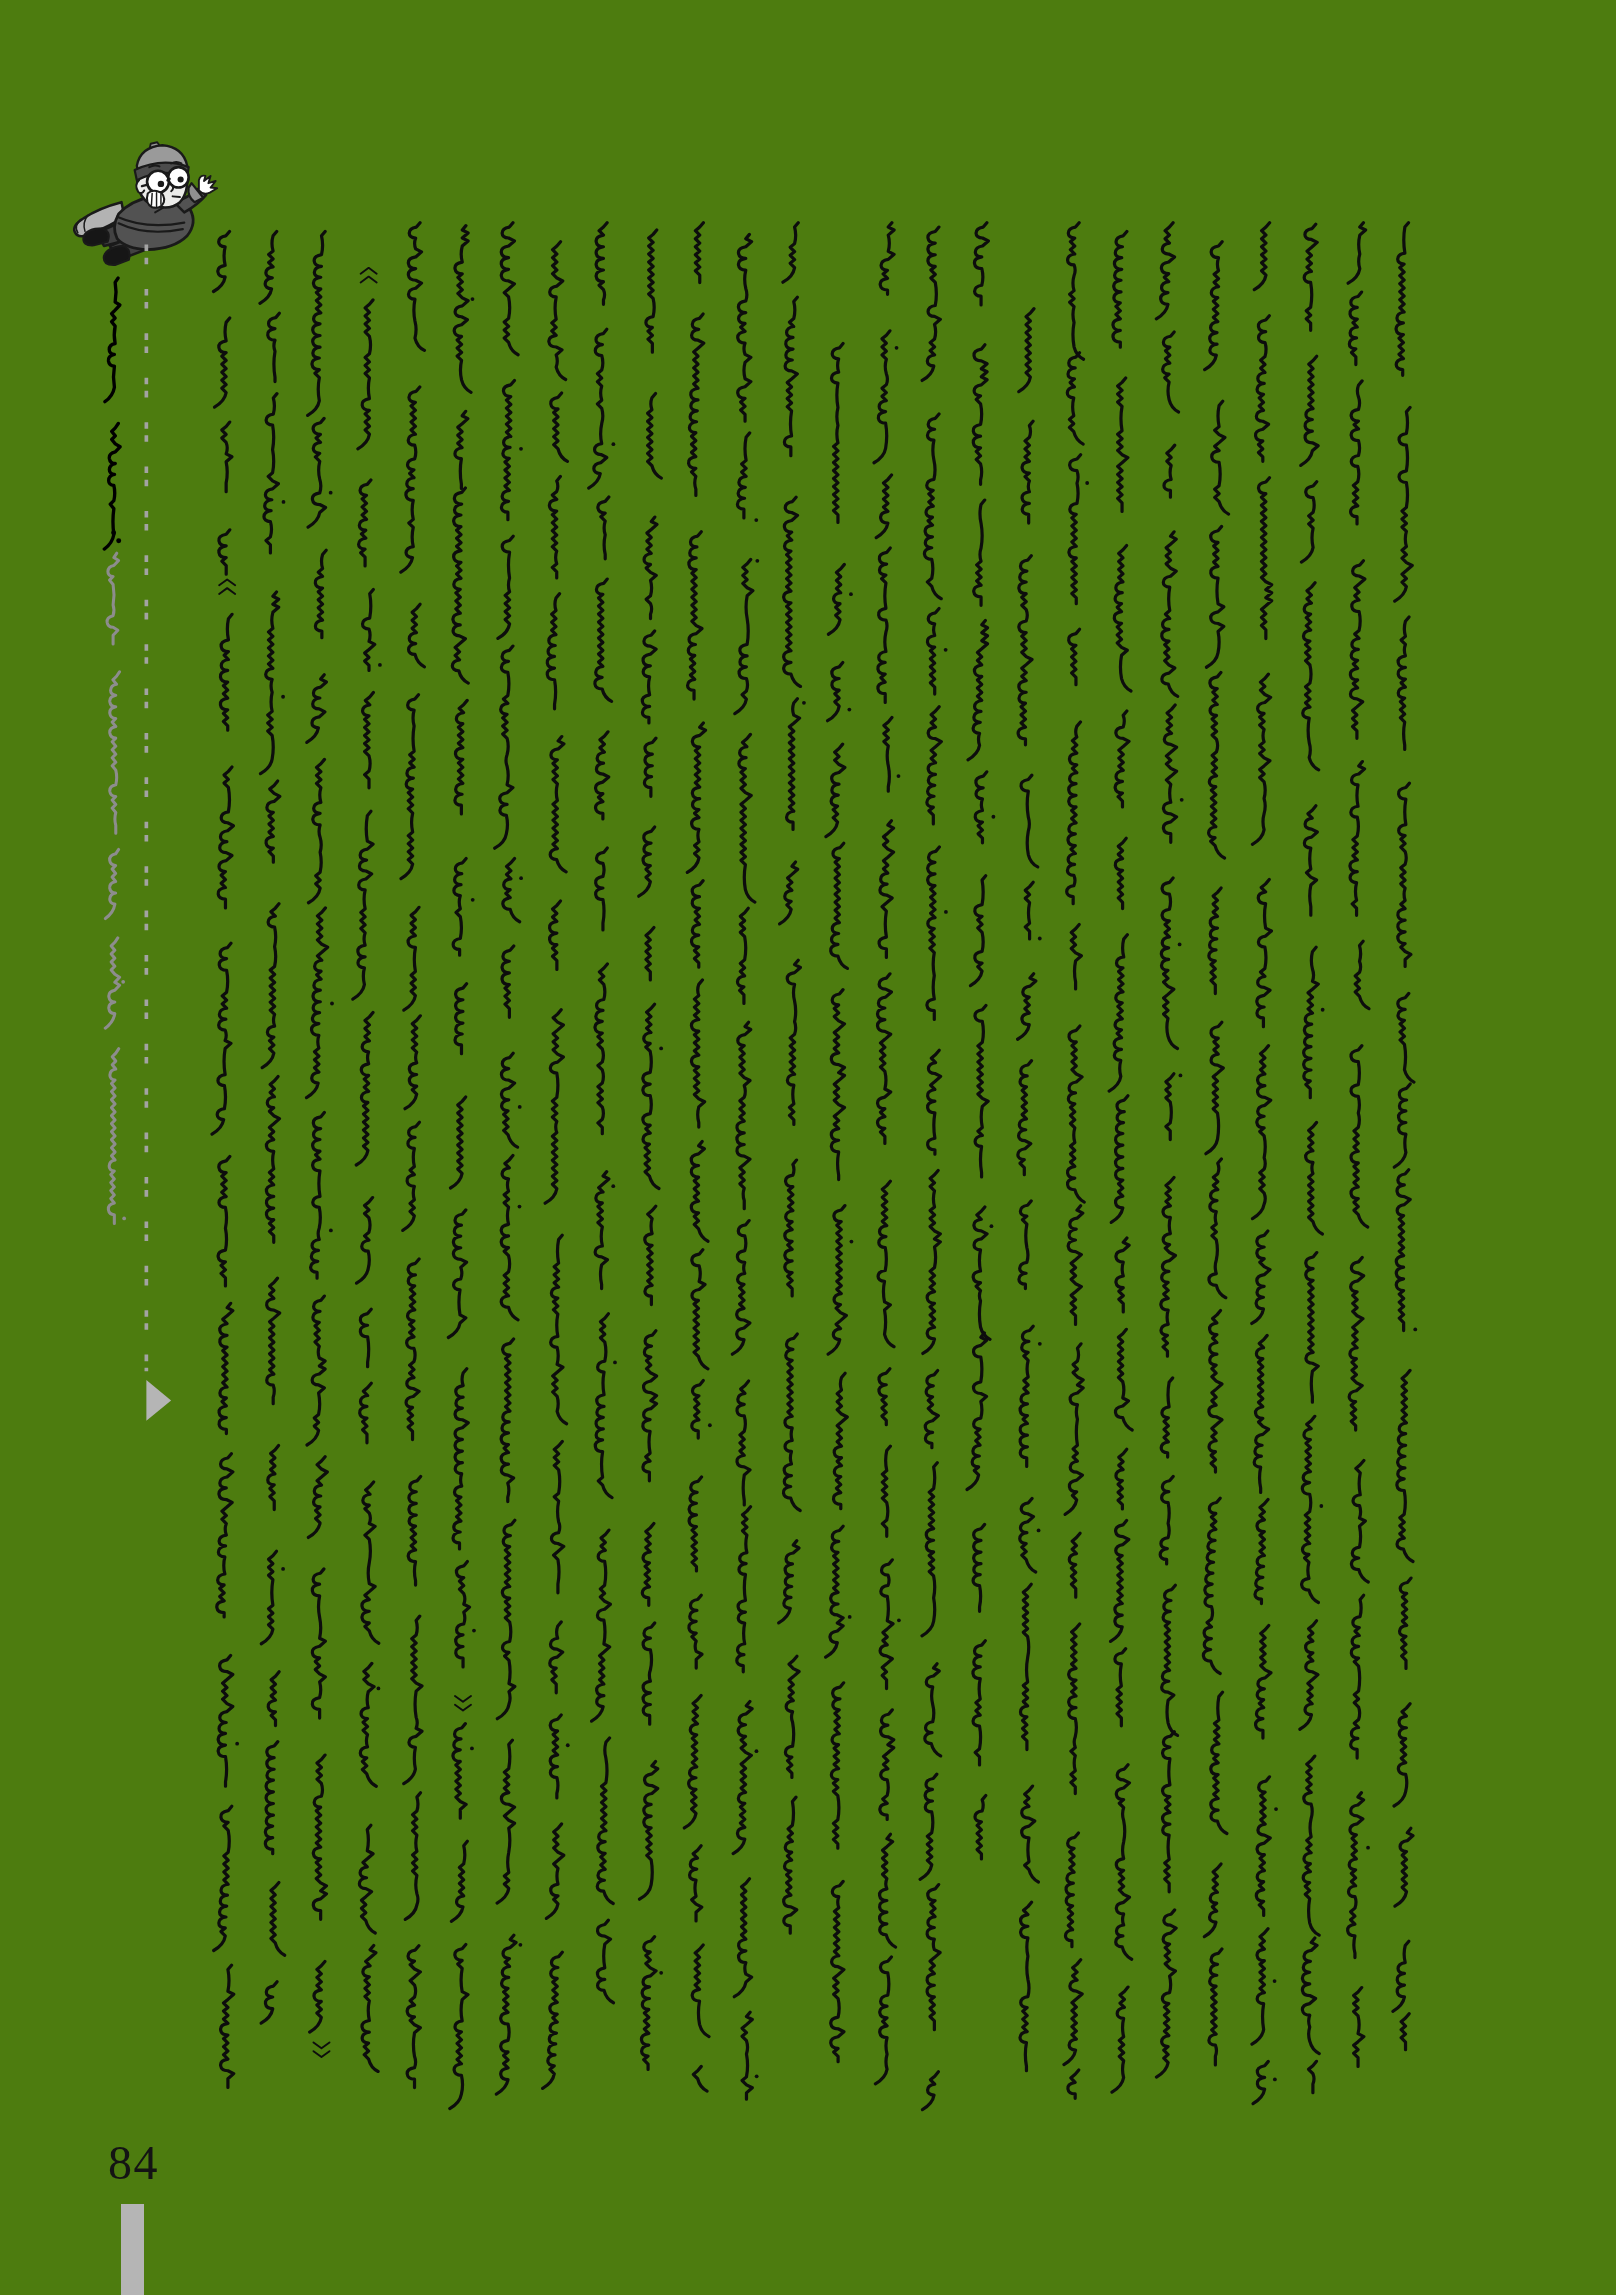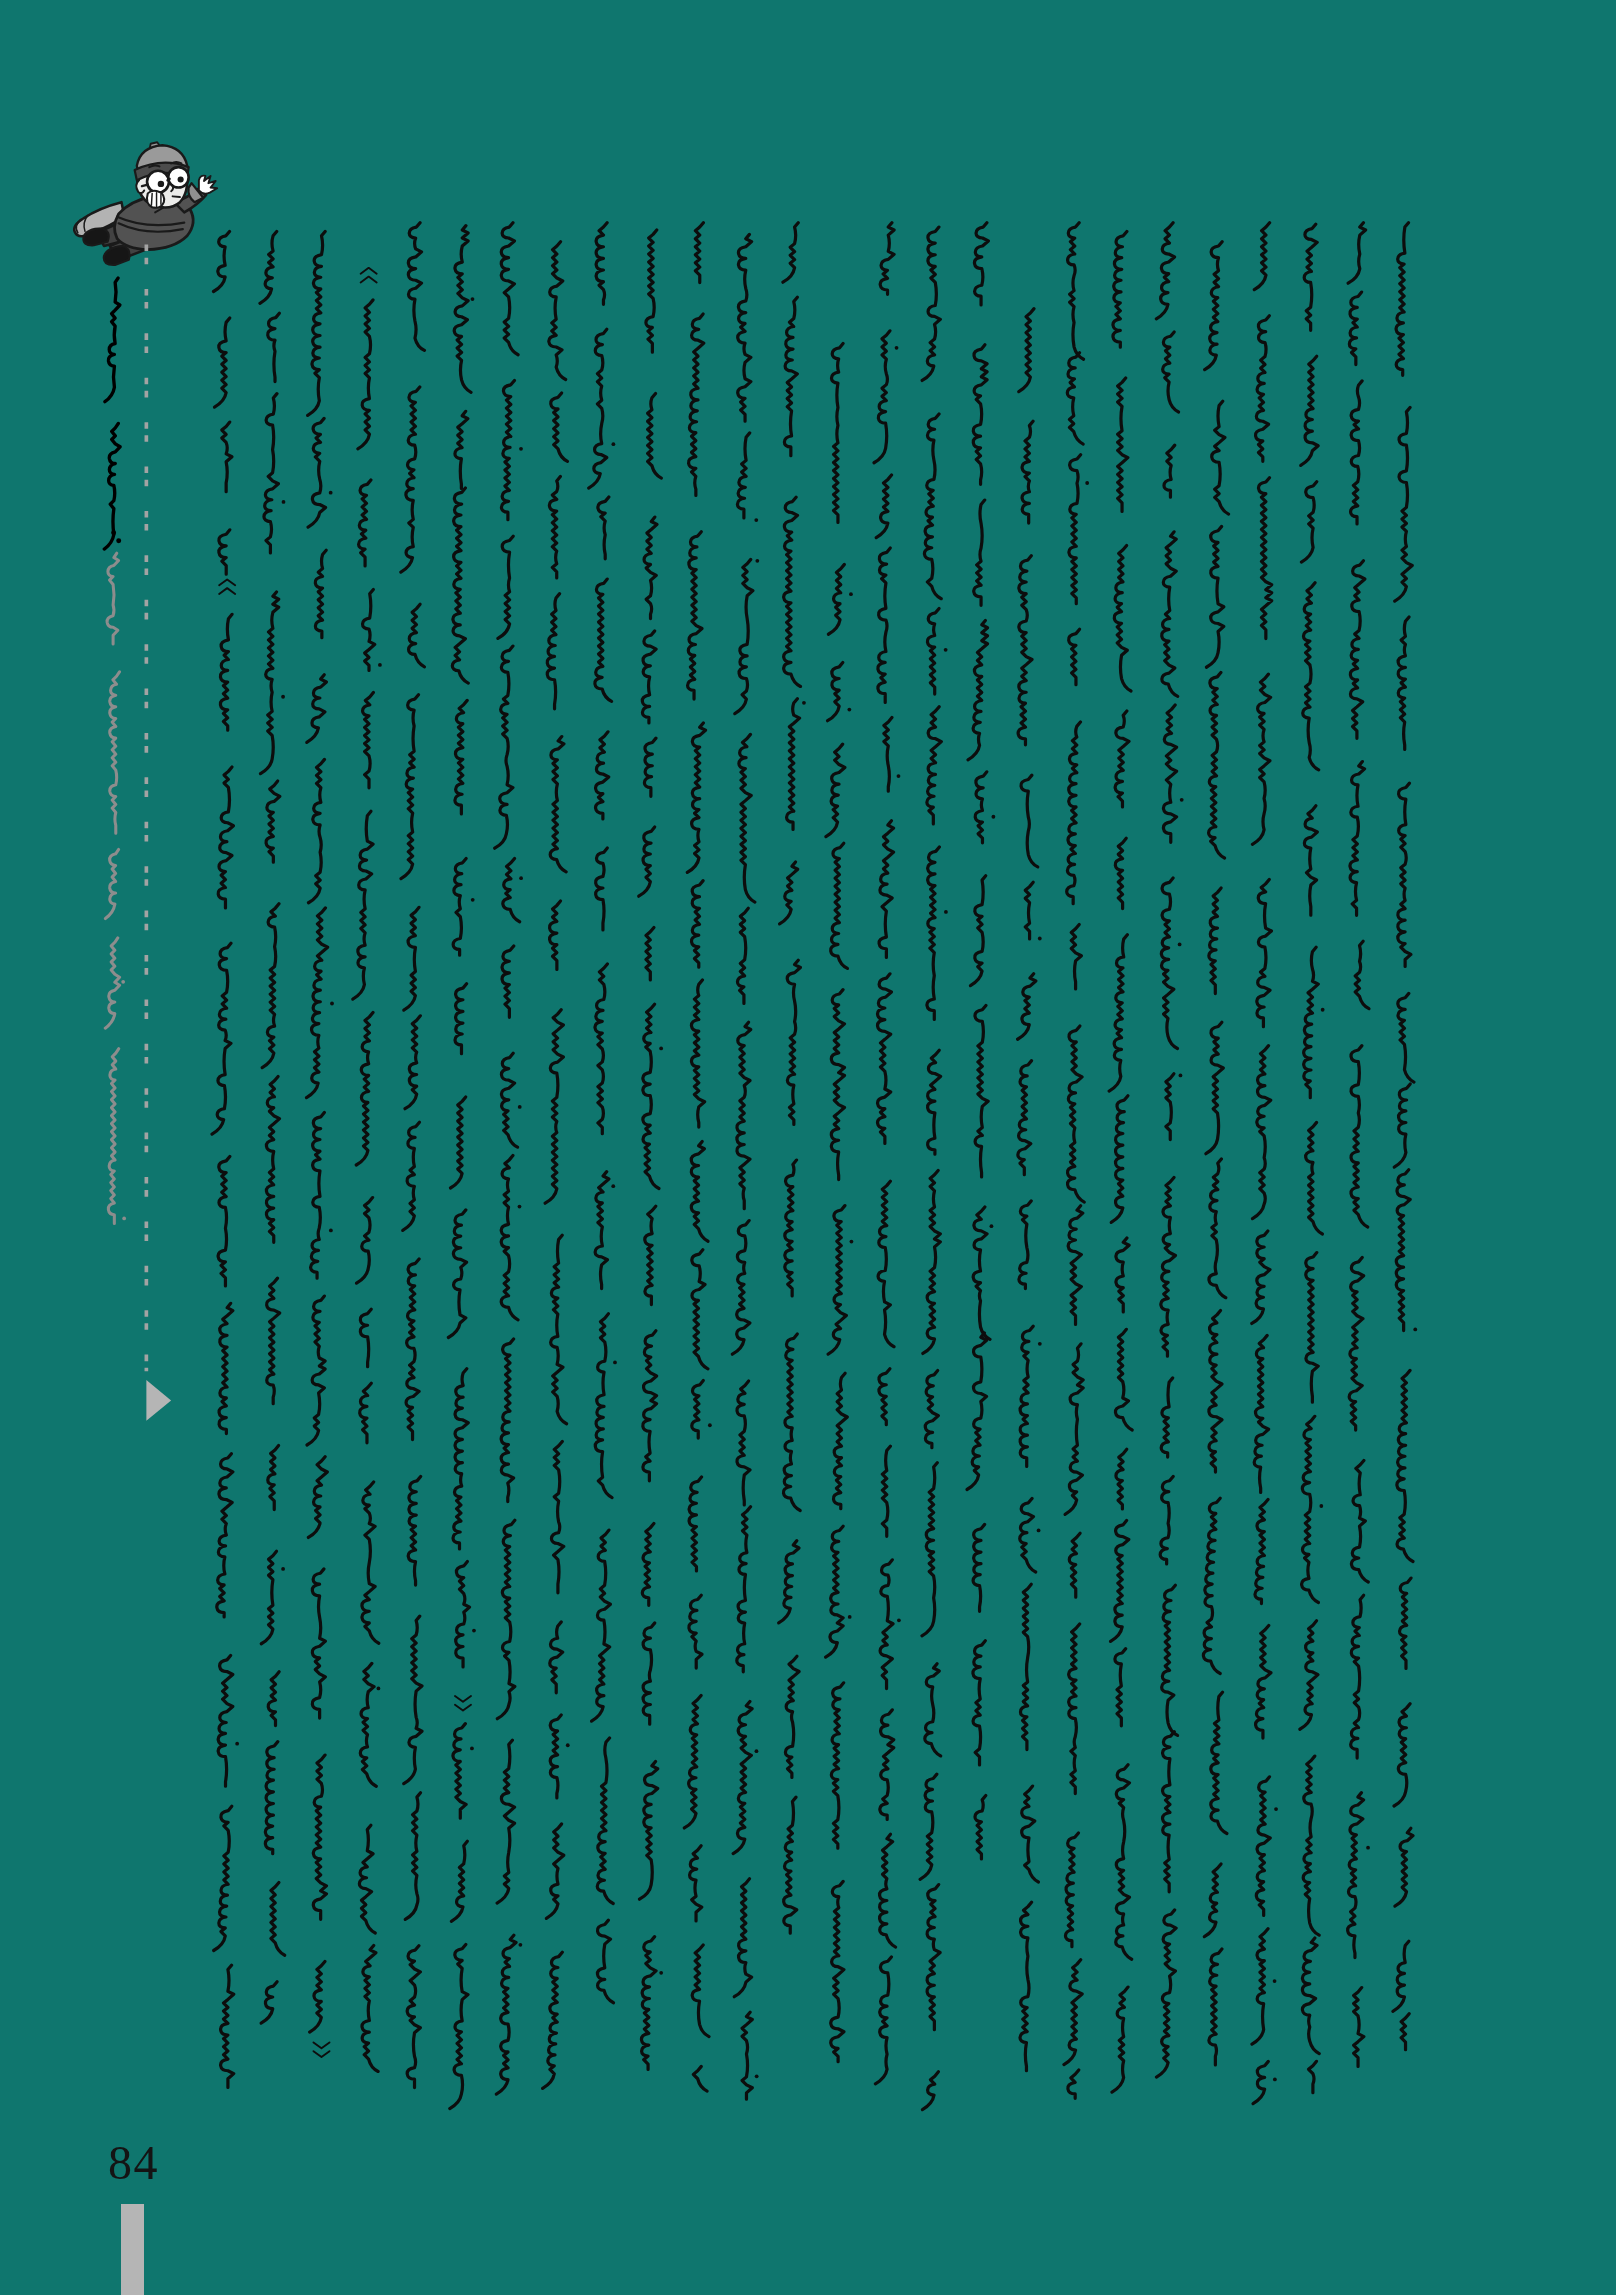--- a/index.html
+++ b/index.html
@@ -1,16 +1,16 @@
 <!DOCTYPE html>
 <html style="font-size:11.6px"><head>
 <meta charset="utf-8">
 <style>
   html,body{margin:0;padding:0;background:#e8e8e8;}
-  .page{position:relative;width:1616px;height:2295px;background:#0f766e;overflow:hidden;
+  .page{position:relative;width:1616px;height:2295px;background:#4d7c0f;overflow:hidden;
         font-family:"Liberation Serif",serif;}
   .abs{position:absolute;}
   #mascot{left:66px;top:135px;width:157px;height:146px;}
   #script-layer{left:0;top:0;width:1616px;height:2295px;}
   .page-number{left:108px;top:2139px;font-size:48px;line-height:1;color:#141414;
                letter-spacing:1.5px;font-family:"Liberation Serif",serif;}
   .footer-bar{left:121px;top:2204px;width:23px;height:91px;}
 </style>
 </head>
 <body>

